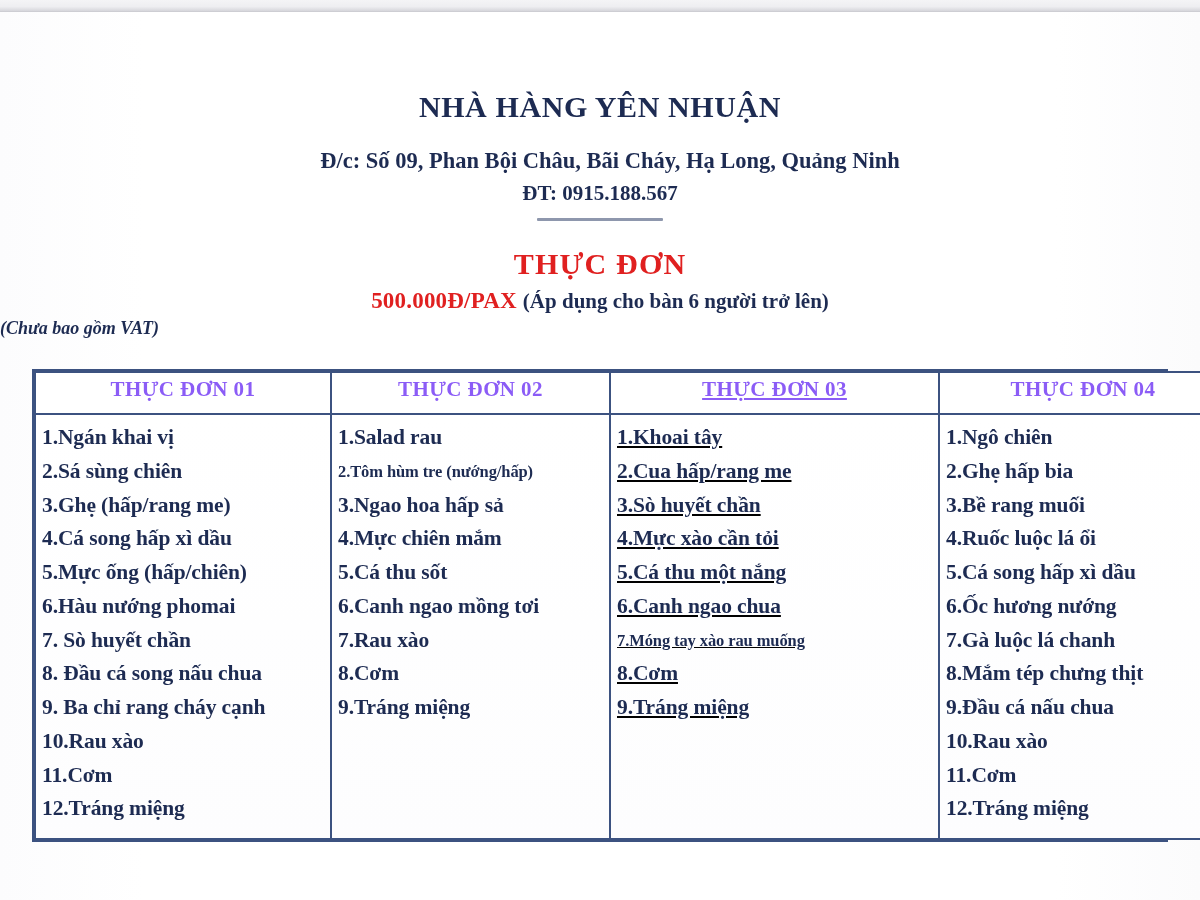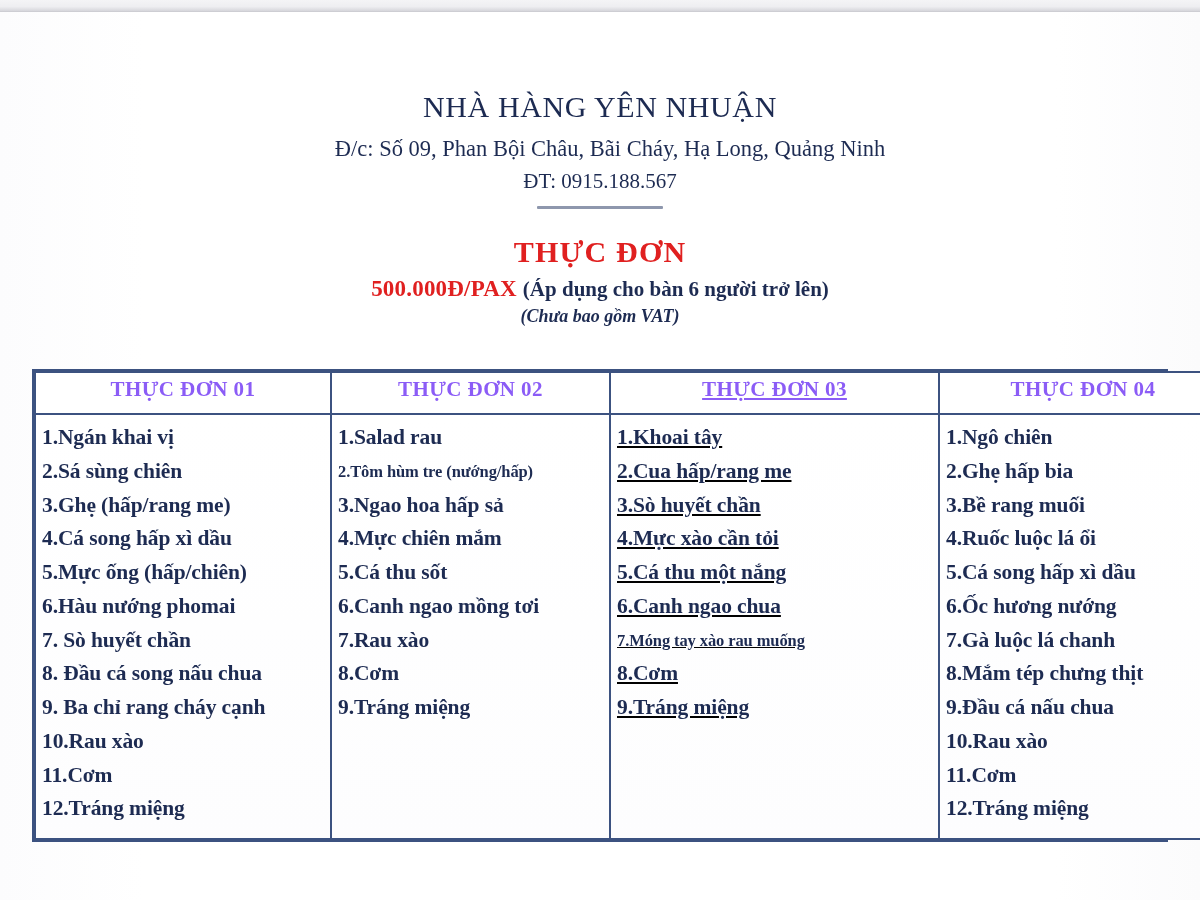--- a/index.html
+++ b/index.html
@@ -35,38 +35,38 @@
 
   
   #header {
     width: 1200px;
     padding-top: 76px;
     text-align: center;
   }
 
   #restaurant-name {
     font-size: 30px;
-    font-weight: normal;
+    font-weight: bold;
     color: #1d2b52;
     letter-spacing: 0.6px;
     line-height: 1.25;
   }
 
   #address-line {
     font-size: 22.5px;
-    font-weight: normal;
+    font-weight: bold;
     color: #1d2b52;
     line-height: 1.55;
-    margin-top: 6px;
+    margin-top: 18px;
     padding-left: 20px;
   }
 
   #phone-line {
     font-size: 21px;
-    font-weight: normal;
+    font-weight: bold;
     color: #1d2b52;
     line-height: 1.45;
   }
 
   #header-rule {
     width: 126px;
     height: 3px;
     background: #8e97ad;
     margin: 9px auto 0 auto;
     border-radius: 1px;
@@ -96,21 +96,20 @@
   }
 
   #price-note {
     font-size: 21px;
     font-weight: bold;
     color: #1d2b52;
     margin-left: 6px;
   }
 
   #vat-note {
-    text-align: center;
     margin-top: 4px;
     font-size: 18px;
     font-weight: bold;
     font-style: italic;
     color: #1d2b52;
   }
 
   
   #menu-table {
     position: absolute;

